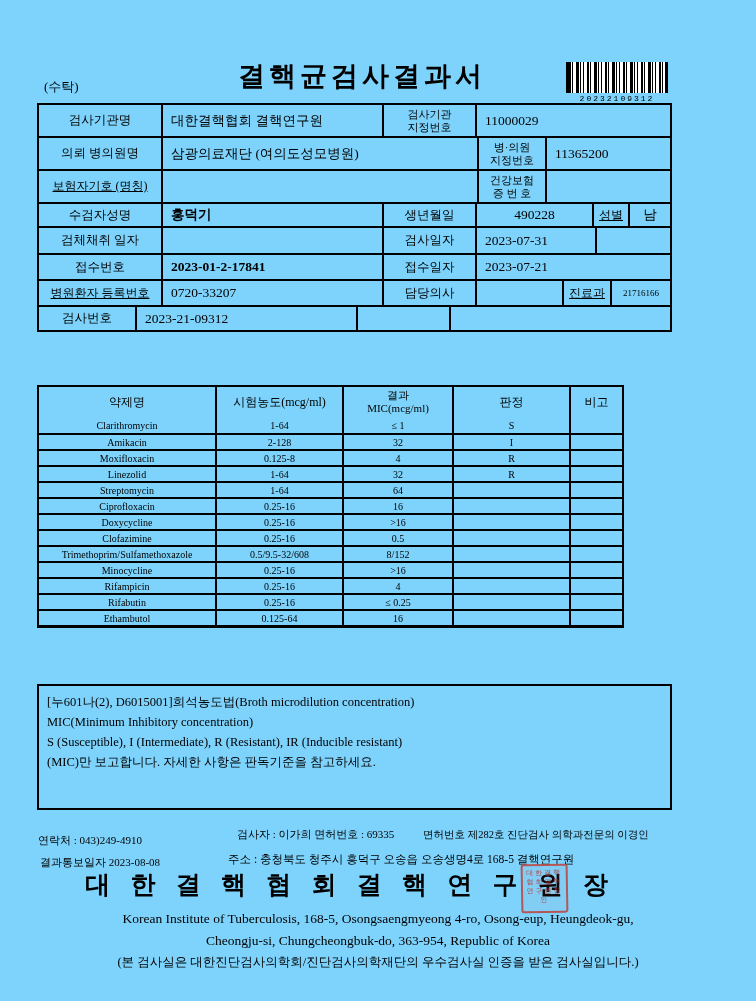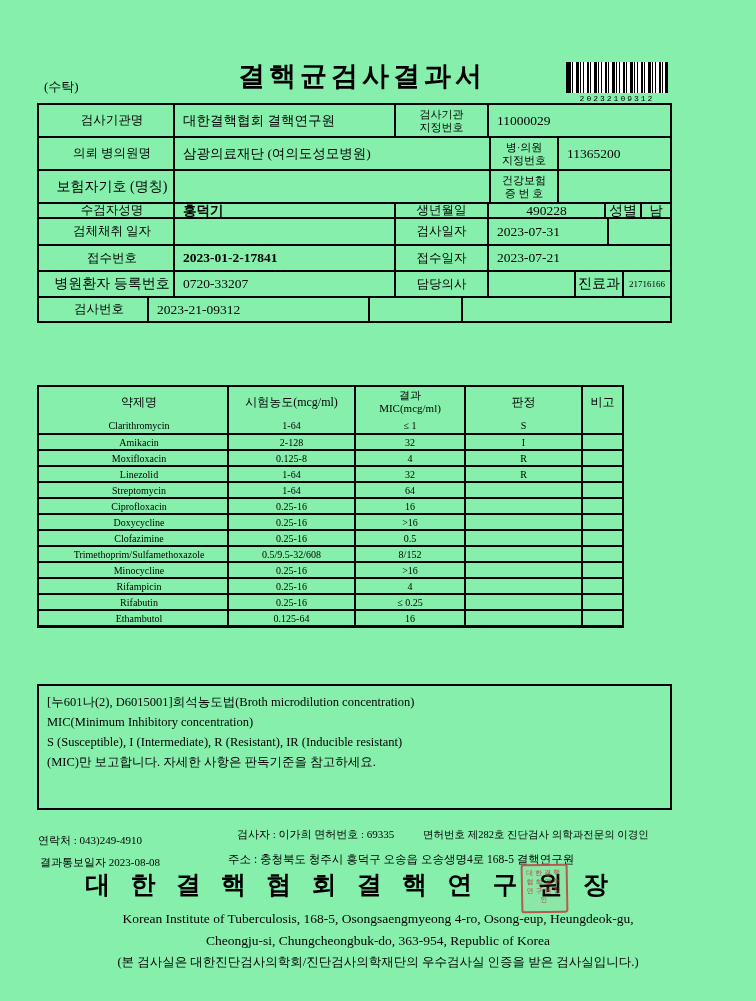--- a/index.html
+++ b/index.html
@@ -1,48 +1,48 @@
 <!DOCTYPE html>
 <html><head>
 <meta charset="utf-8">
 <style>
   html,body{margin:0;padding:0;background:#ffffff;}
-  #page{position:relative;width:756px;height:1001px;background:#86efac;overflow:hidden;
+  #page{position:relative;width:756px;height:1001px;background:#7dd3fc;overflow:hidden;
         font-family:"Liberation Serif","DejaVu Serif",serif;color:#000;}
   .abs{position:absolute;}
 
   
   .consign{left:44px;top:78px;font-size:13px;}
   .title{left:0;top:58px;width:724px;text-align:center;font-size:27px;font-weight:bold;letter-spacing:4px;}
   .barcode-wrap{left:566px;top:62px;width:102px;}
   .barcode{height:31px;background:
      repeating-linear-gradient(90deg,#000 0 2px,#fff 2px 3px,#000 3px 4px,#fff 4px 7px,#000 7px 10px,#fff 10px 11px,#000 11px 12px,#fff 12px 14px,#000 14px 15px,#fff 15px 18px);
      border-left:3px solid #000;border-right:3px solid #000;}
   .barcode-num{font-size:8px;letter-spacing:2px;text-align:center;margin-top:1px;font-family:"Liberation Mono",monospace;}
 
   
   .btable{border:2px solid #000;box-sizing:border-box;}
-  .brow{display:flex;box-sizing:border-box;border-top:2px solid #000;padding-left:12px;}
+  .brow{display:flex;box-sizing:border-box;border-top:2px solid #000;}
   .brow:first-child{border-top:none;}
   .bcell{box-sizing:border-box;border-left:2px solid #000;display:flex;align-items:center;justify-content:center;
          overflow:hidden;white-space:nowrap;}
   .bcell:first-child{border-left:none;}
   .last{flex:1;}
 
   
   #info{left:37px;top:103px;width:635px;}
   #info .brow{height:29px;}
-  #info .r1{height:31px}#info .r2{height:33px}#info .r3{height:33px}#info .r4{height:15px}
+  #info .r1{height:31px}#info .r2{height:33px}#info .r3{height:33px}#info .r4{height:24px}
   #info .r5{height:27px}#info .r6{height:26px}#info .r7{height:26px}#info .r8{height:25px}#info .r9{height:32px}
   .lbl{font-size:12.5px;letter-spacing:0px;}
   .lbl2{font-size:11px;line-height:1.15;white-space:pre-line;text-align:center;}
   .val{justify-content:flex-start;padding-left:8px;font-size:13.5px;}
   .vctr{justify-content:center;padding-left:0;}
   .bold{font-weight:bold;}
-  .sm{font-size:14px;}
+  .sm{font-size:12px;text-decoration:underline;}
   .xs{font-size:9px;letter-spacing:0;}
 
   
   #drugs{left:37px;top:385px;width:587px;border-bottom-width:3px;}
   #drugs .hrow{height:30px;}
   #drugs .drow{height:16px;}
   #drugs .hcell{font-size:12px;}
   #drugs .hpre{font-size:11px;line-height:1.15;white-space:pre-line;text-align:center;}
   #drugs .dname{font-size:10px;}
   #drugs .dval{font-size:10px;}

